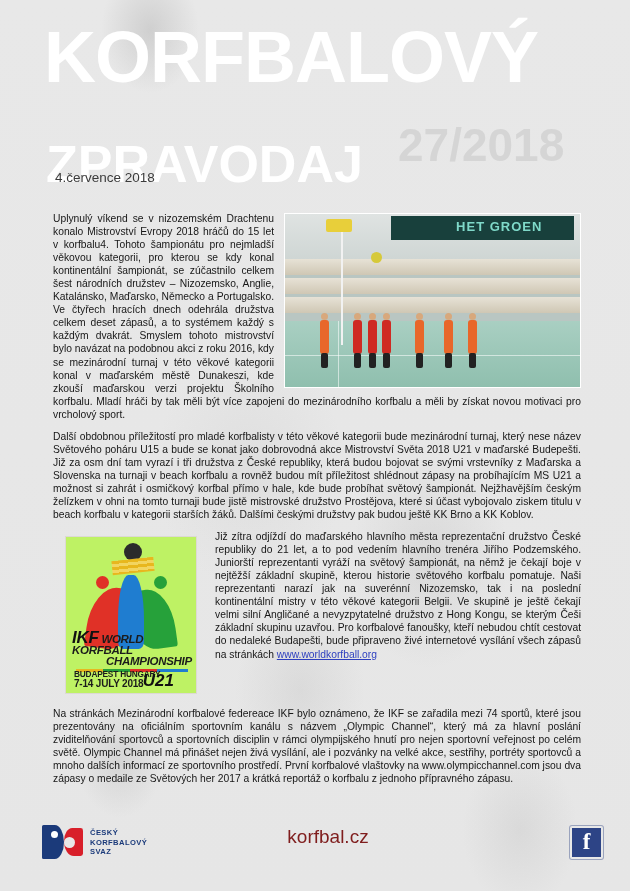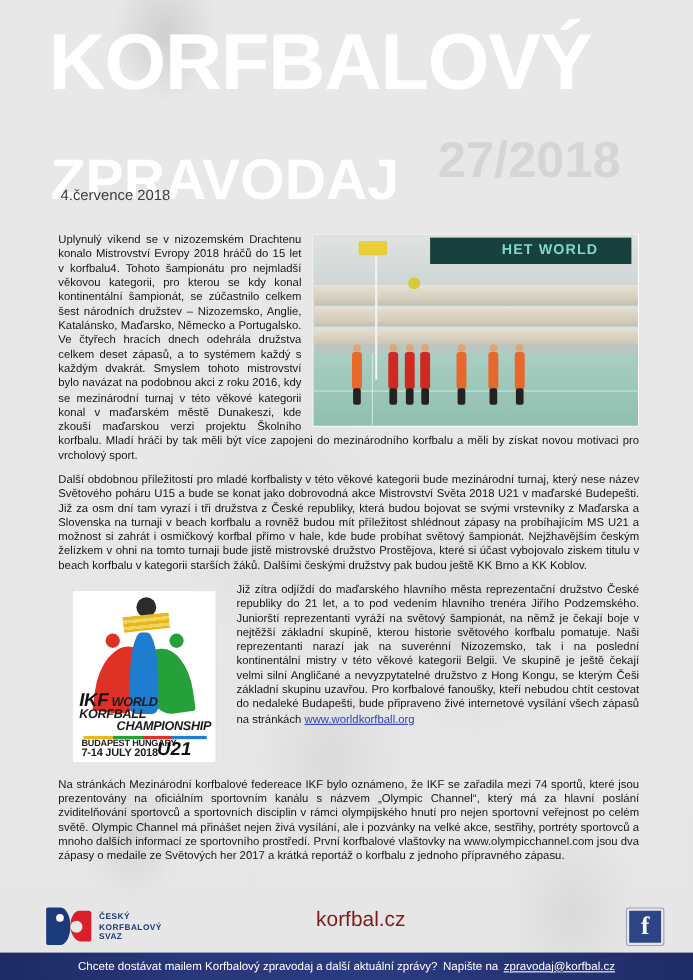--- a/index.html
+++ b/index.html
@@ -161,21 +161,21 @@
   }
 
   .kf-side {
     float: left;
     width: 152px;
     margin: 6px 10px 4px 0;
   }
   .kf-logo {
     width: 132px;
     height: 158px;
-    background: #ffffff;
+    background: #bef264;
     border: 1px solid #ddd9d4;
     box-sizing: border-box;
     position: relative;
     margin-left: 12px;
     overflow: hidden;
   }
   .kf-ball {
     position:absolute; left:58px; top:6px; width:18px; height:18px;
     border-radius:50%; background:#2b2b2b;
   }
@@ -320,21 +320,21 @@
     <div class="masthead-2">ZPRAVODAJ</div>
     <div class="issue">27/2018</div>
     <div class="date">4.července 2018</div>
   </div>
 
   <div class="body-area">
 
     <div class="photo">
       <div class="ph-wall"></div>
       <div class="ph-banner"></div>
-      <div class="ph-banner-text">HET WORLD</div>
+      <div class="ph-banner-text">HET GROEN</div>
       <div class="ph-bleach" style="top:26%;height:9%;"></div>
       <div class="ph-bleach" style="top:37%;height:9%;"></div>
       <div class="ph-bleach" style="top:48%;height:9%;"></div>
       <div class="ph-floor"></div>
       <div class="ph-line" style="left:0;bottom:18%;width:100%;"></div>
       <div class="ph-line" style="left:18%;bottom:0;width:1px;height:38%;"></div>
       <div class="ph-post"></div>
       <div class="ph-basket"></div>
       <div class="ph-ball"></div>
       <div class="player" style="left:12%;background:#e8672a;">
@@ -411,20 +411,13 @@
         <span>KORFBALOVÝ</span><br>
         <span>SVAZ</span>
       </div>
     </div>
 
     <div class="site">korfbal.cz</div>
 
     <div class="fb">f</div>
   </div>
 
-  <div class="bottombar">
-    <span>Chcete dostávat mailem Korfbalový zpravodaj a další aktuální zprávy?</span>
-    <span class="bb-gap"></span>
-    <span>Napište na</span>
-    <span class="bb-gap"></span>
-    <a href="#">zpravodaj@korfbal.cz</a>
-  </div>
 </div>
 
 </body></html>

